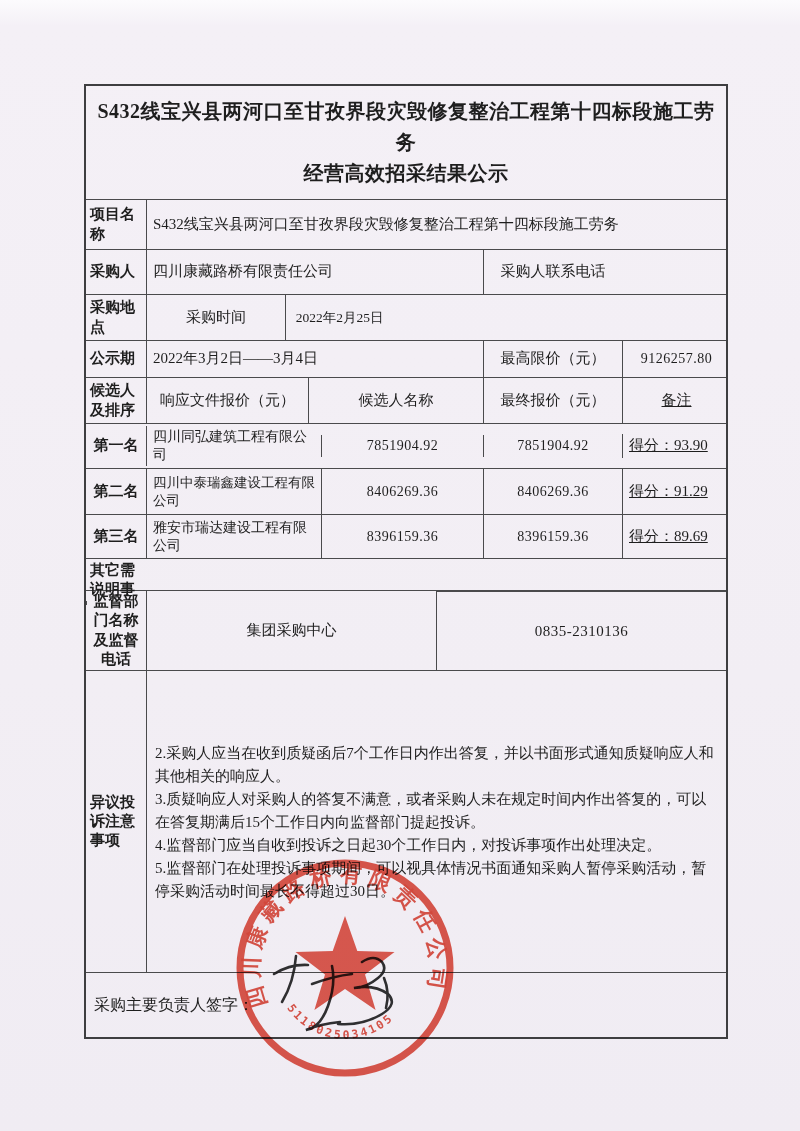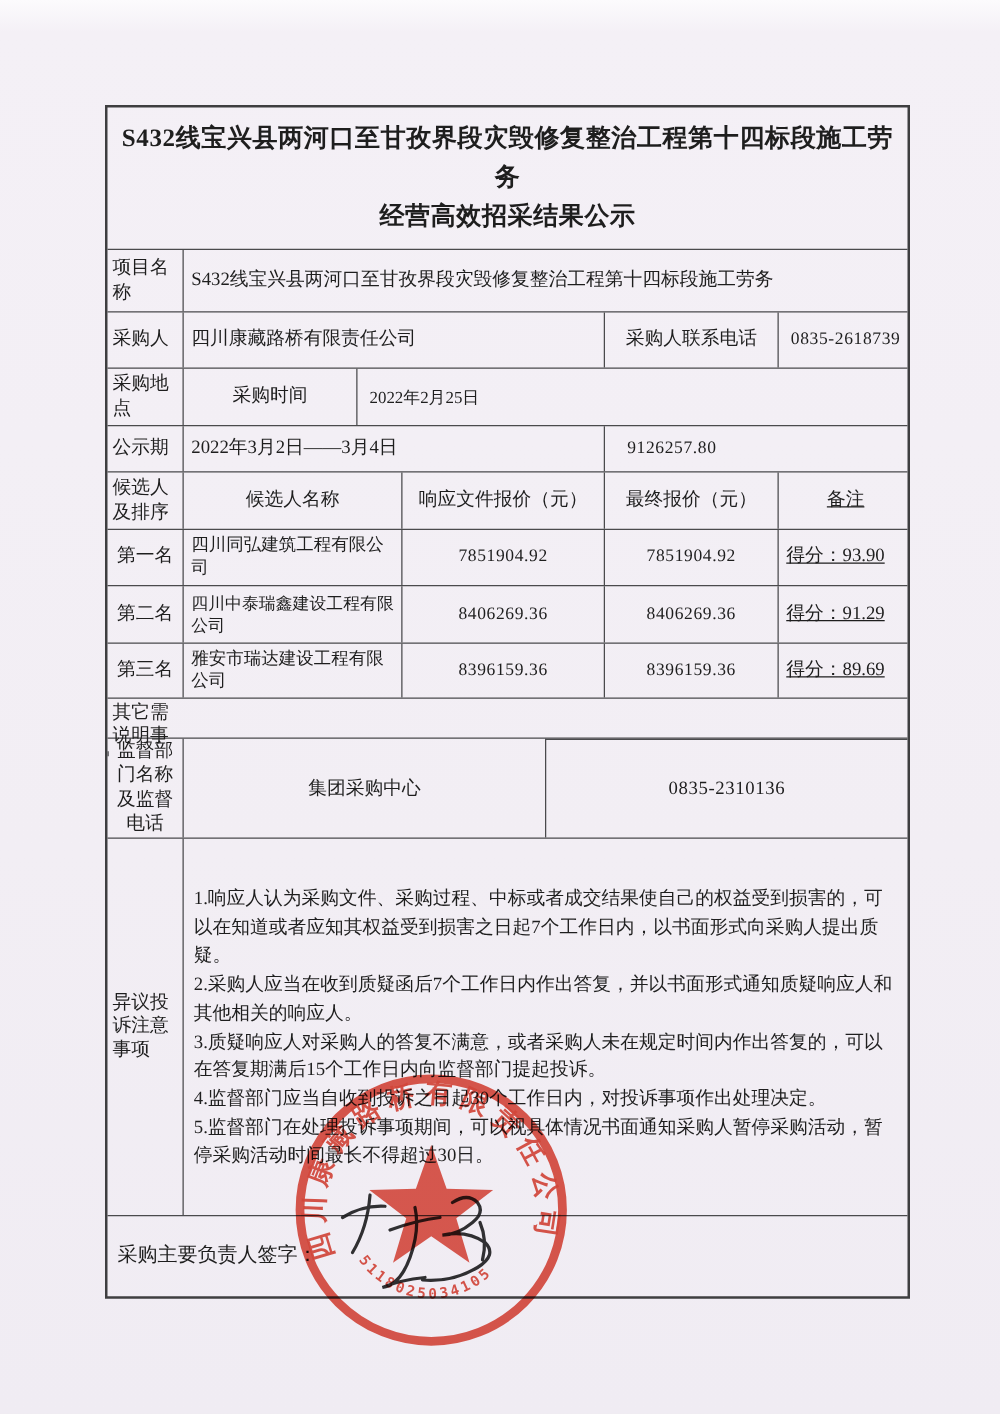--- a/index.html
+++ b/index.html
@@ -30,32 +30,32 @@
     display: flex;
     align-items: center;
     padding: 2px 6px;
     border-left: 1px solid #4a4a4c;
     font-size: 15px;
     line-height: 1.28;
     overflow: hidden;
     word-break: break-all;
   }
   .cell.nol { border-left: none; }
-  .lab { width: 60px; flex: none; padding: 2px 4px; }
+  .lab { width: 60px; flex: none; padding: 2px 4px; font-weight: bold; }
   .ctr { justify-content: center; text-align: center; }
   .num { font-family: "Liberation Serif", serif; font-size: 14px; letter-spacing: 0.5px; }
 
   
   .r-title  { height: 113px; }
   .r-pname  { height: 50px; }
   .r-buyer  { height: 45px; }
   .r-place  { height: 46px; }
   .r-period { height: 37px; }
   .r-chead  { height: 46px; }
-  .r-c1     { height: 45px; }
+  .r-c1     { height: 45px; align-items: center; }
   .r-c2     { height: 46px; }
   .r-c3     { height: 44px; }
   .r-other  { height: 32px; flex-direction: column; }
   .r-sup    { height: 80px; }
   .r-obj    { height: 302px; }
   .r-sign   { height: 65px; justify-content: center; }
 
   .title-cell {
     width: 100%;
     display: flex;
@@ -142,39 +142,39 @@
 
     <div class="t-row r-pname">
       <div class="cell nol lab">项目名称</div>
       <div class="cell" style="flex:1">S432线宝兴县两河口至甘孜界段灾毁修复整治工程第十四标段施工劳务</div>
     </div>
 
     <div class="t-row r-buyer">
       <div class="cell nol lab">采购人</div>
       <div class="cell w-main">四川康藏路桥有限责任公司</div>
       <div class="cell w-key ctr">采购人联系电话</div>
-      <div class="cell w-val ctr num">0835-2618739</div>
     </div>
 
     <div class="t-row r-place">
       <div class="cell nol lab">采购地点</div>
       <div class="cell w-key ctr">采购时间</div>
       <div class="cell w-val ctr" style="font-size:13.5px">2022年2月25日</div>
     </div>
 
     <div class="t-row r-period">
       <div class="cell nol lab">公示期</div>
       <div class="cell w-main">2022年3月2日——3月4日</div>
+      <div class="cell w-key ctr">最高限价（元）</div>
       <div class="cell w-val ctr num">9126257.80</div>
     </div>
 
     <div class="t-row r-chead">
       <div class="cell nol lab">候选人及排序</div>
+      <div class="cell w-bid ctr">响应文件报价（元）</div>
       <div class="cell w-cname ctr">候选人名称</div>
-      <div class="cell w-bid ctr">响应文件报价（元）</div>
       <div class="cell w-fin ctr">最终报价（元）</div>
       <div class="cell w-note ctr">备注</div>
     </div>
 
     <div class="t-row r-c1">
       <div class="cell nol lab ctr">第一名</div>
       <div class="cell w-cname" style="font-size:14px">四川同弘建筑工程有限公司</div>
       <div class="cell w-bid ctr num">7851904.92</div>
       <div class="cell w-fin ctr num">7851904.92</div>
       <div class="cell w-note">得分：93.90</div>
@@ -205,21 +205,20 @@
       <div class="cell nol lab ctr">监督部门名称及监督电话</div>
       <div class="sup-right">
         <div class="sup-sub">集团采购中心</div>
         <div class="sup-sub num" style="font-size:15px">0835-2310136</div>
       </div>
     </div>
 
     <div class="t-row r-obj">
       <div class="cell nol lab">异议投诉注意事项</div>
       <div class="obj-cell">
-        <p>1.响应人认为采购文件、采购过程、中标或者成交结果使自己的权益受到损害的，可以在知道或者应知其权益受到损害之日起7个工作日内，以书面形式向采购人提出质疑。</p>
         <p>2.采购人应当在收到质疑函后7个工作日内作出答复，并以书面形式通知质疑响应人和其他相关的响应人。</p>
         <p>3.质疑响应人对采购人的答复不满意，或者采购人未在规定时间内作出答复的，可以在答复期满后15个工作日内向监督部门提起投诉。</p>
         <p>4.监督部门应当自收到投诉之日起30个工作日内，对投诉事项作出处理决定。</p>
         <p>5.监督部门在处理投诉事项期间，可以视具体情况书面通知采购人暂停采购活动，暂停采购活动时间最长不得超过30日。</p>
       </div>
     </div>
 
     <div class="t-row r-sign">
       <div class="cell nol sign-cell">采购主要负责人签字：</div>
     </div>

